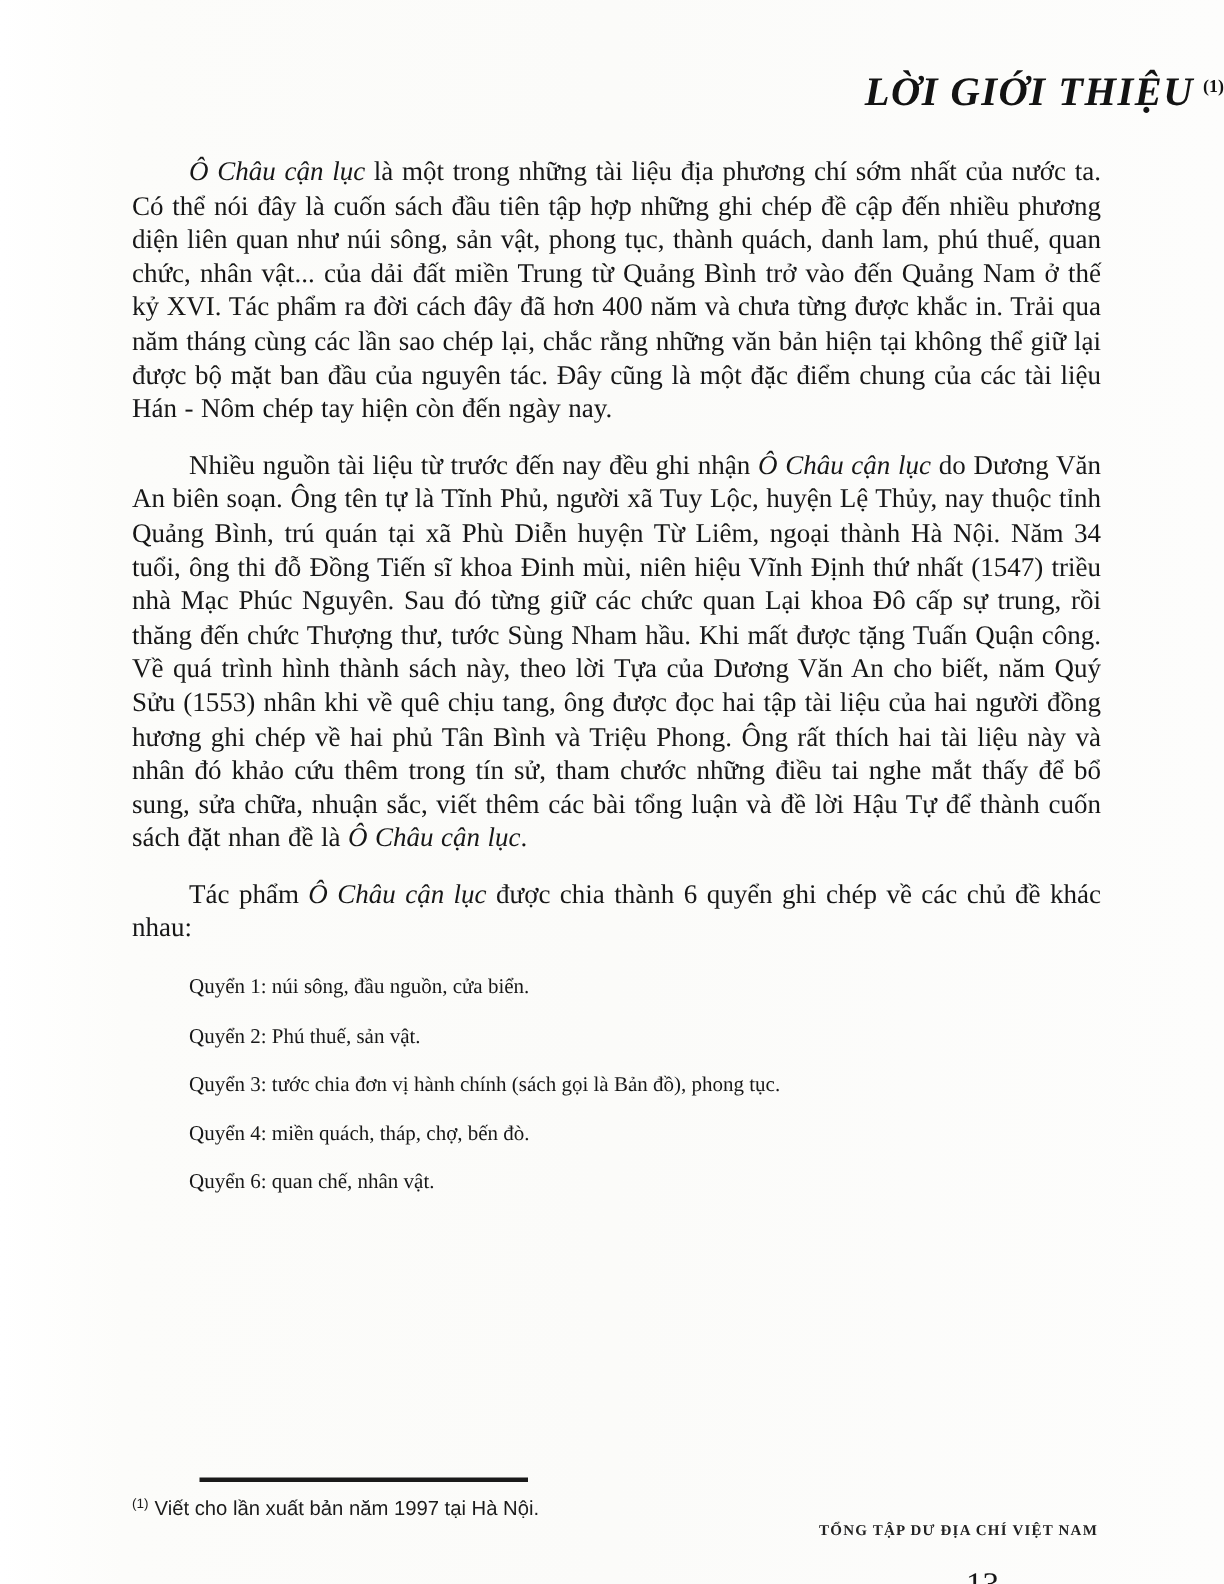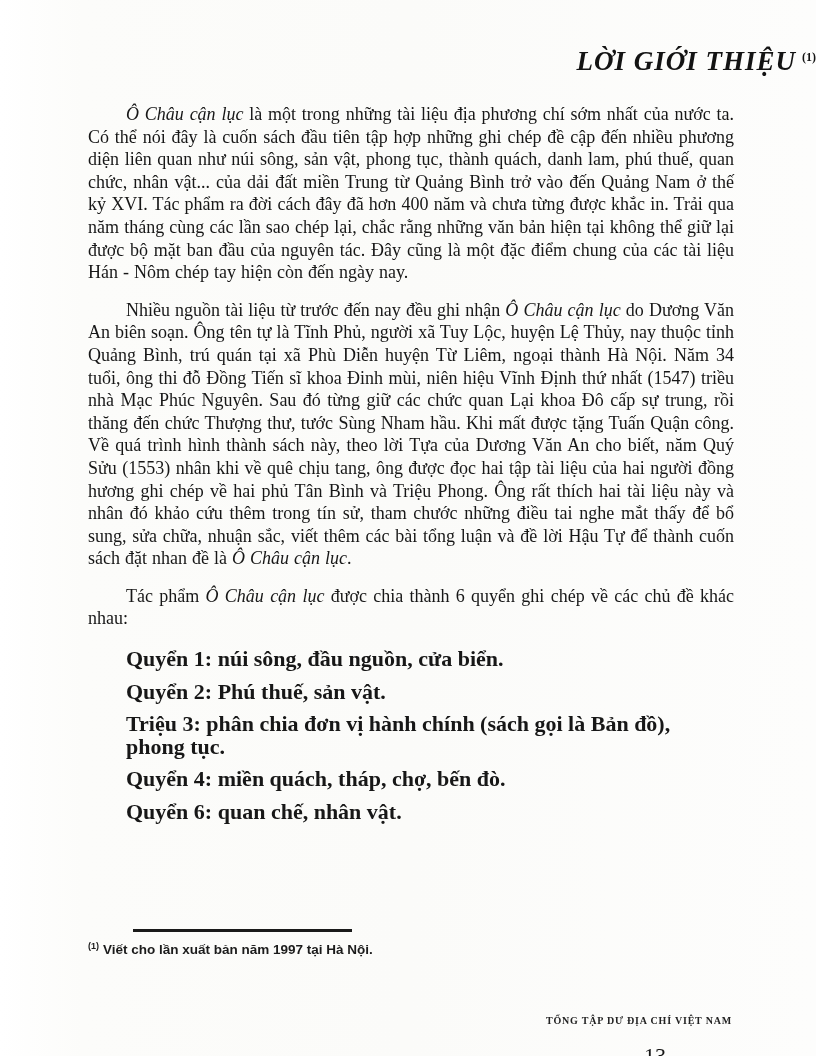--- a/index.html
+++ b/index.html
@@ -44,30 +44,28 @@
     text-indent: 38px;
     word-spacing: 0.5px;
   }
   .body-text p i { font-style: italic; }
   .volume-list {
     list-style: none;
     margin: 18px 0 0 0;
     padding: 0 0 0 38px;
   }
   .volume-list li {
-    font-size: 22px;
+    font-size: 14px;
     line-height: 22.6px;
     margin-bottom: 10px;
-    font-weight: bold;
   }
   .footnote-block {
     position: absolute;
-    left: 88px; top: 929px;
+    left: 88px; top: 985px;
     width: 646px;
-    font-weight: bold;
   }
   .footnote-divider {
     width: 219px; height: 2.5px;
     background: #1a1a1a;
     margin-left: 45px;
   }
   .footnote-text {
     margin-top: 9px;
     font-family: "Liberation Sans", sans-serif;
     font-size: 13.5px;
@@ -115,21 +113,21 @@
   <h1 class="title"><span>LỜI GIỚI THIỆU</span><sup>(1)</sup></h1>
 
   <main class="body-text">
     <p><i>Ô Châu cận lục</i><span> là một trong những tài liệu địa phương chí sớm nhất của nước ta. Có thể nói đây là cuốn sách đầu tiên tập hợp những ghi chép đề cập đến nhiều phương diện liên quan như núi sông, sản vật, phong tục, thành quách, danh lam, phú thuế, quan chức, nhân vật... của dải đất miền Trung từ Quảng Bình trở vào đến Quảng Nam ở thế kỷ XVI. Tác phẩm ra đời cách đây đã hơn 400 năm và chưa từng được khắc in. Trải qua năm tháng cùng các lần sao chép lại, chắc rằng những văn bản hiện tại không thể giữ lại được bộ mặt ban đầu của nguyên tác. Đây cũng là một đặc điểm chung của các tài liệu Hán - Nôm chép tay hiện còn đến ngày nay.</span></p>
     <p><span>Nhiều nguồn tài liệu từ trước đến nay đều ghi nhận </span><i>Ô Châu cận lục</i><span> do Dương Văn An biên soạn. Ông tên tự là Tĩnh Phủ, người xã Tuy Lộc, huyện Lệ Thủy, nay thuộc tỉnh Quảng Bình, trú quán tại xã Phù Diễn huyện Từ Liêm, ngoại thành Hà Nội. Năm 34 tuổi, ông thi đỗ Đồng Tiến sĩ khoa Đinh mùi, niên hiệu Vĩnh Định thứ nhất (1547) triều nhà Mạc Phúc Nguyên. Sau đó từng giữ các chức quan Lại khoa Đô cấp sự trung, rồi thăng đến chức Thượng thư, tước Sùng Nham hầu. Khi mất được tặng Tuấn Quận công. Về quá trình hình thành sách này, theo lời Tựa của Dương Văn An cho biết, năm Quý Sửu (1553) nhân khi về quê chịu tang, ông được đọc hai tập tài liệu của hai người đồng hương ghi chép về hai phủ Tân Bình và Triệu Phong. Ông rất thích hai tài liệu này và nhân đó khảo cứu thêm trong tín sử, tham chước những điều tai nghe mắt thấy để bổ sung, sửa chữa, nhuận sắc, viết thêm các bài tổng luận và đề lời Hậu Tự để thành cuốn sách đặt nhan đề là </span><i>Ô Châu cận lục</i><span>.</span></p>
     <p><span>Tác phẩm </span><i>Ô Châu cận lục</i><span> được chia thành 6 quyển ghi chép về các chủ đề khác nhau:</span></p>
 
     <ul class="volume-list">
       <li>Quyển 1: núi sông, đầu nguồn, cửa biển.</li>
       <li>Quyển 2: Phú thuế, sản vật.</li>
-      <li>Triệu 3: phân chia đơn vị hành chính (sách gọi là Bản đồ), phong tục.</li>
+      <li>Quyển 3: tước chia đơn vị hành chính (sách gọi là Bản đồ), phong tục.</li>
       <li>Quyển 4: miền quách, tháp, chợ, bến đò.</li>
       <li>Quyển 6: quan chế, nhân vật.</li>
     </ul>
   </main>
 
   <div class="footnote-block">
     <div class="footnote-divider"></div>
     <div class="footnote-text"><sup>(1)</sup><span>Viết cho lần xuất bản năm 1997 tại Hà Nội.</span></div>
   </div>
 

